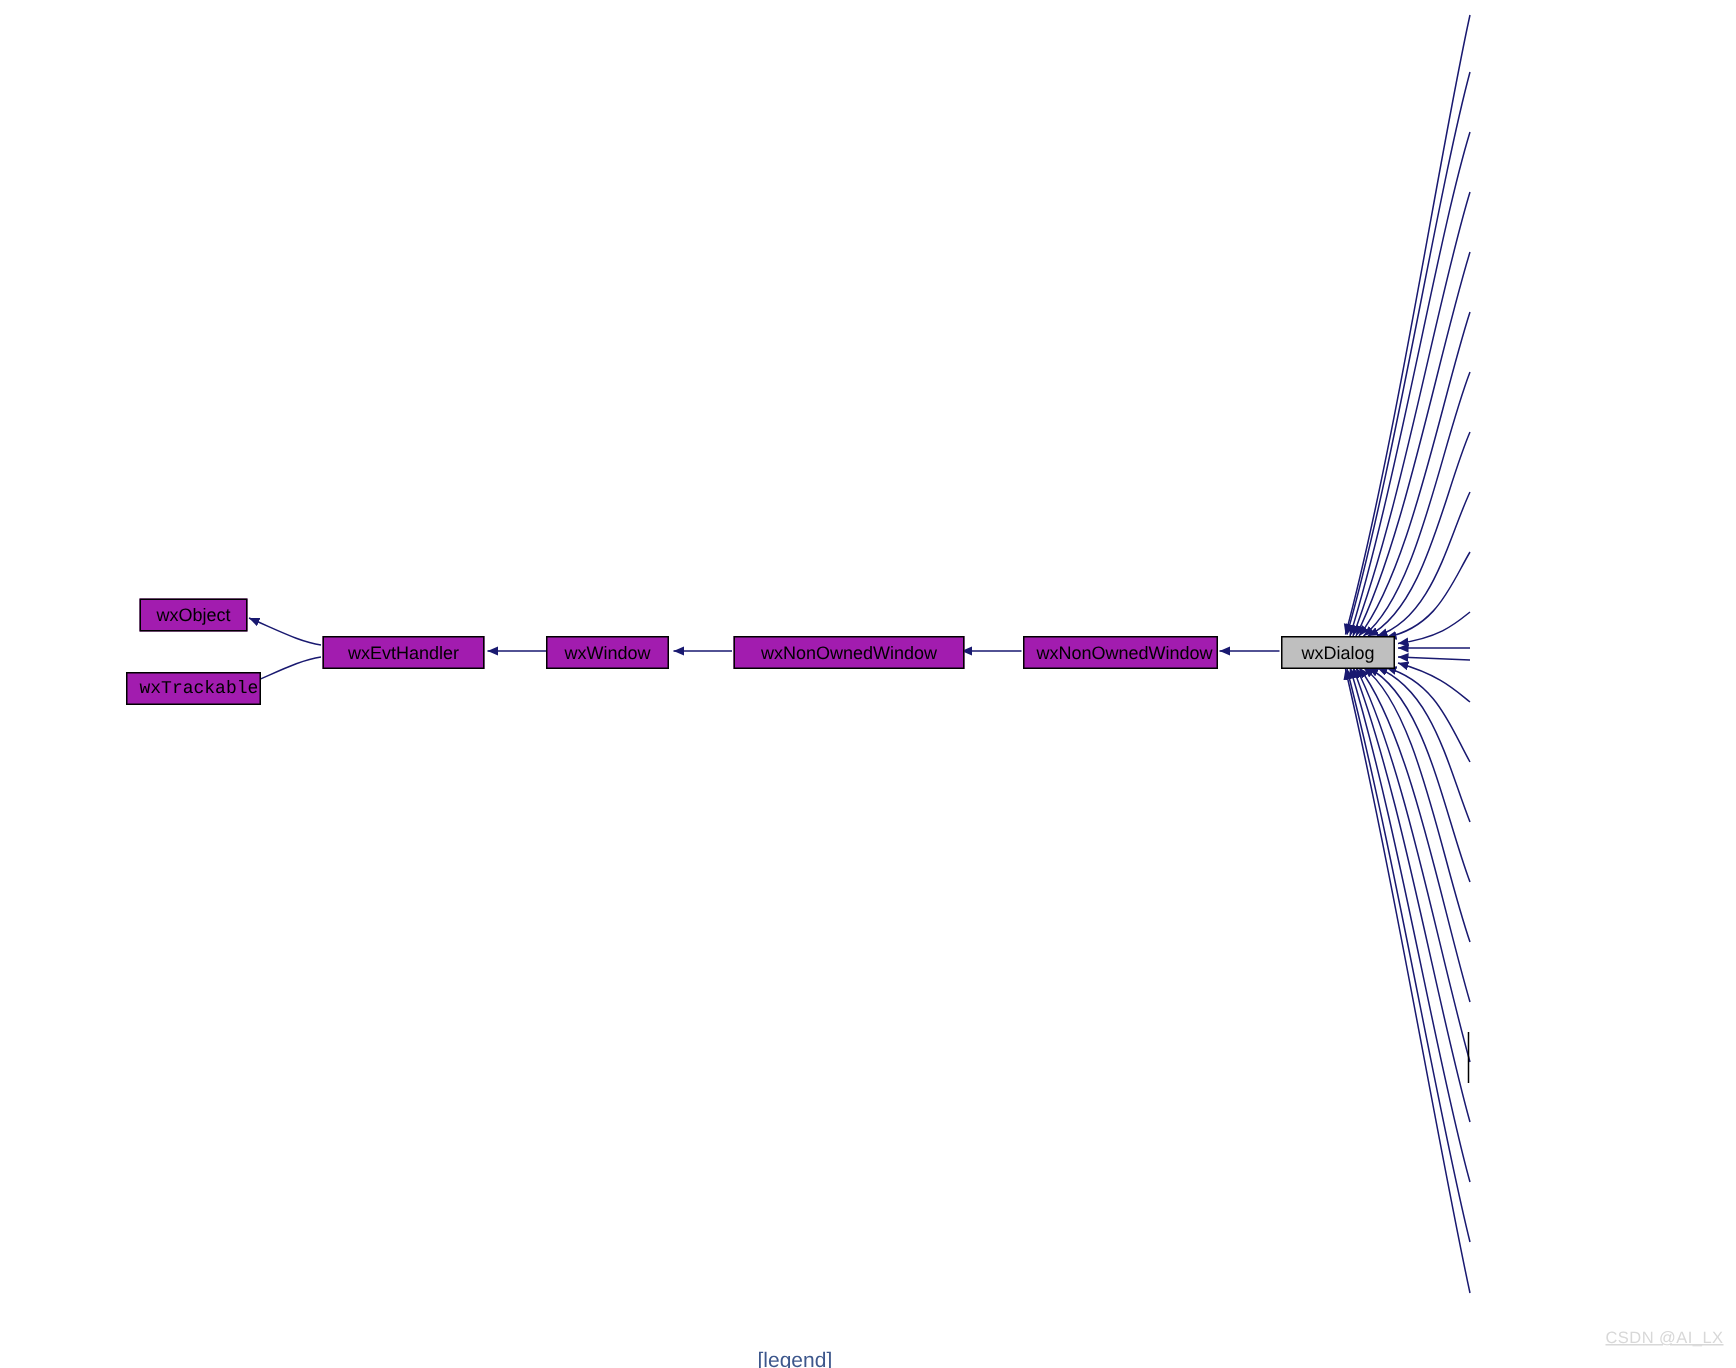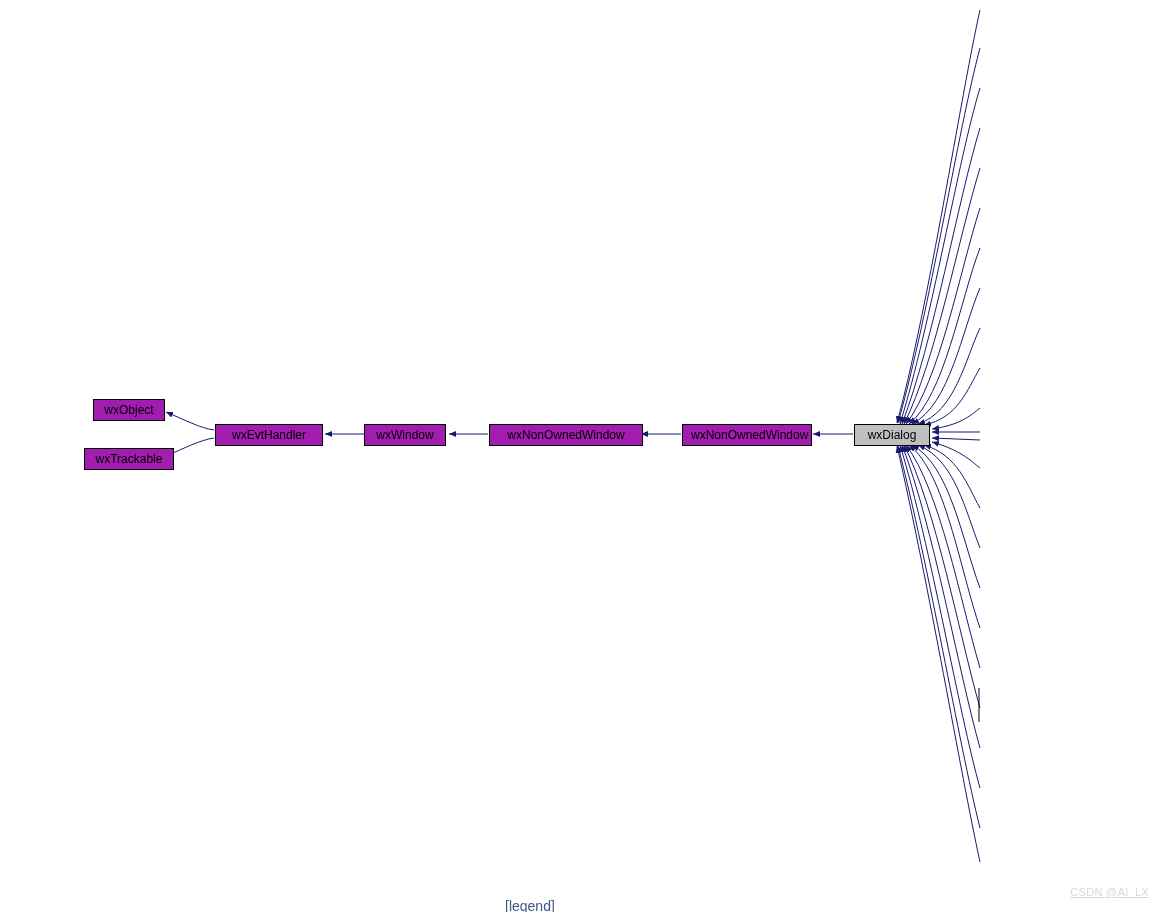--- a/index.html
+++ b/index.html
@@ -91,21 +91,21 @@
   <path d="M 980 708 C 958 630, 936 508, 904 445" stroke="#191970" stroke-width="1" fill="none" marker-end="url(#arrow)"></path>
   <path d="M 980 748 C 958 670, 934 528, 902 445" stroke="#191970" stroke-width="1" fill="none" marker-end="url(#arrow)"></path>
   <path d="M 980 788 C 958 710, 932 550, 900 445" stroke="#191970" stroke-width="1" fill="none" marker-end="url(#arrow)"></path>
   <path d="M 980 828 C 958 740, 930 570, 898 446" stroke="#191970" stroke-width="1" fill="none" marker-end="url(#arrow)"></path>
   <path d="M 980 862 C 960 770, 930 590, 897 446" stroke="#191970" stroke-width="1" fill="none" marker-end="url(#arrow)"></path>
 
   <line x1="979" y1="688" x2="979" y2="722" stroke="#000000" stroke-width="1"></line>
 </svg>
 
 <div class="node-box" style="left:93px;  top:399px; width:72px;">wxObject</div>
-<div class="node-box" style="left:84px;  top:448px; width:90px;">wxTrackable</div>
+<div class="node-box" style="left:84px;  top:448px; width:90px;font-family:Liberation Mono, monospace;">wxTrackable</div>
 <div class="node-box" style="left:215px; top:424px; width:108px;">wxEvtHandler</div>
 <div class="node-box" style="left:364px; top:424px; width:82px;">wxWindow</div>
 <div class="node-box" style="left:489px; top:424px; width:154px;">wxNonOwnedWindow</div>
 <div class="node-box" style="left:682px; top:424px; width:130px;">wxNonOwnedWindow</div>
 <div class="node-box highlight" style="left:854px; top:424px; width:76px;">wxDialog</div>
 
 <span class="legend-link" style="left:505px; top:898px;">[legend]</span>
 
 <span class="watermark" style="right:8px; bottom:14px;">CSDN @AI_LX</span>
 

